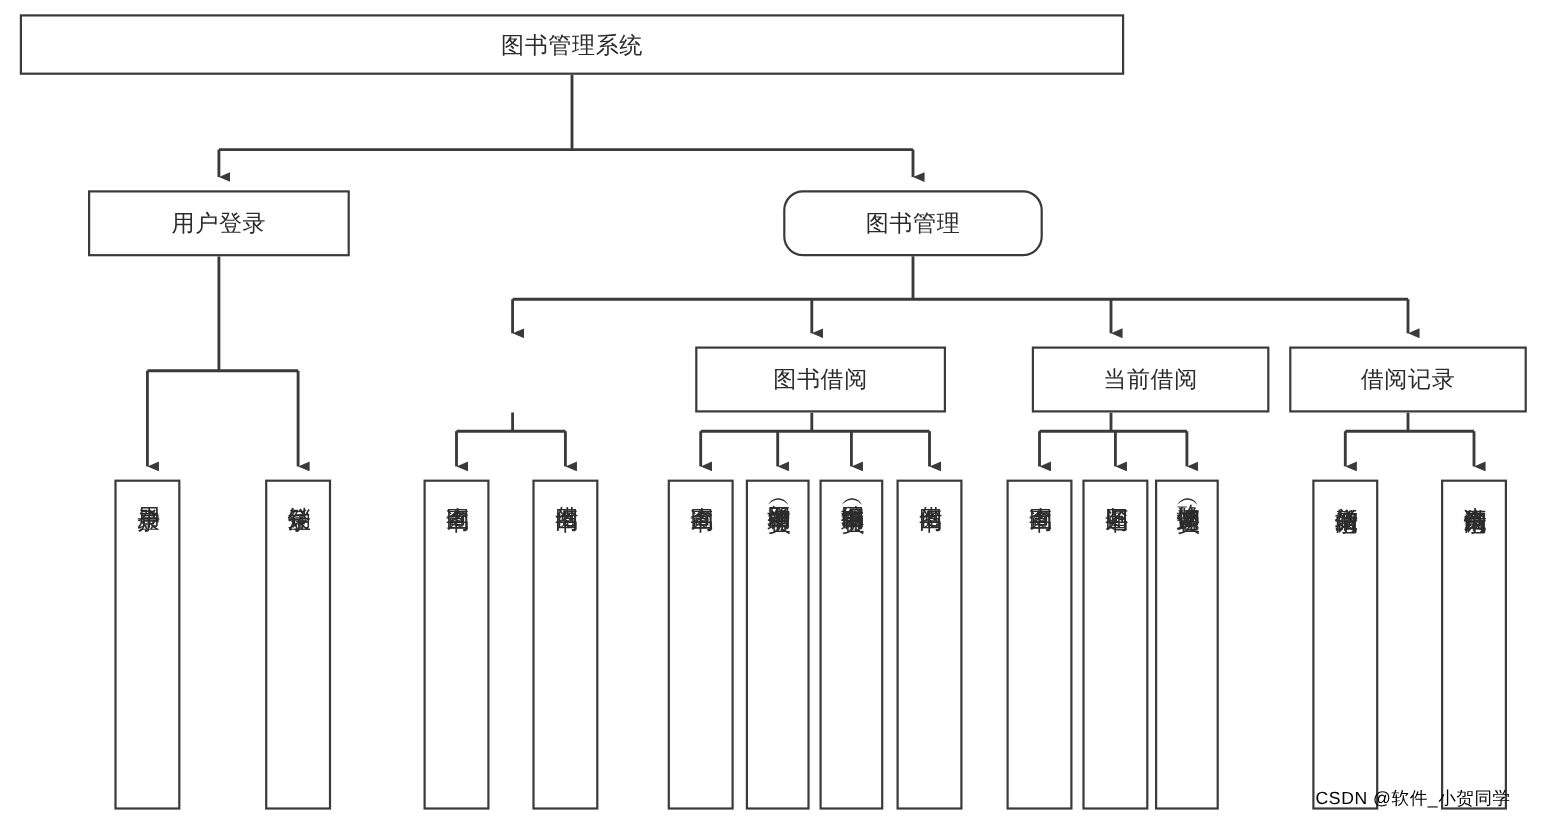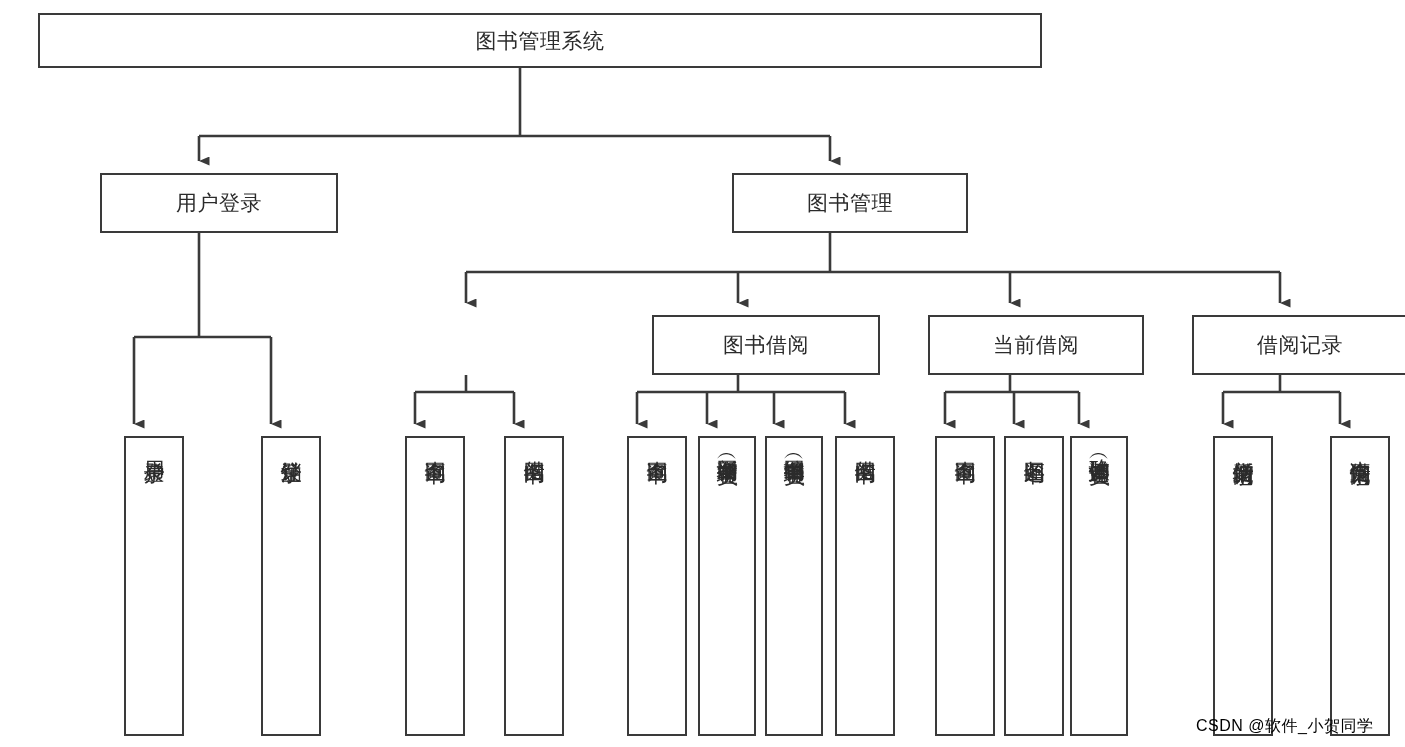--- a/index.html
+++ b/index.html
@@ -27,21 +27,20 @@
   }
   .node {
     position: absolute;
     box-sizing: border-box;
     background: #ffffff;
     border: 2px solid #b91c1c;
     display: flex;
     align-items: center;
     justify-content: center;
     color: #2b2b2b;
-    margin-left: 20px;
   }
   .node.horiz {
     font-size: 21px;
     letter-spacing: 0.5px;
   }
   .node.vert {
     writing-mode: vertical-rl;
     text-orientation: upright;
     font-size: 21px;
     justify-content: flex-start;
@@ -113,24 +112,24 @@
       <path d="M1280,375 L1280,392"></path>
       <path d="M1223,392 L1340,392"></path>
       <path d="M1223,392 L1223,424" marker-end="url(#arrowhead)"></path>
       <path d="M1340,392 L1340,424" marker-end="url(#arrowhead)"></path>
     </g>
   </svg>
 
   <div class="node horiz" style="left: 18px; top: 13px; width: 1004px; height: 55px; border-color: rgb(58, 58, 58); background: rgb(255, 255, 255); color: rgb(43, 43, 43);">图书管理系统</div>
 
   <div class="node horiz" style="left: 80px; top: 173px; width: 238px; height: 60px; border-color: rgb(58, 58, 58); background: rgb(255, 255, 255); color: rgb(43, 43, 43);">用户登录</div>
-  <div class="node horiz" style="left: 712px; top: 173px; width: 236px; height: 60px; border-color: rgb(58, 58, 58); background: rgb(255, 255, 255); color: rgb(43, 43, 43);">图书管理</div>
+  <div class="node horiz" style="left: 712px; top: 173px; width: 236px; height: 60px; border-color: rgb(58, 58, 58); background: rgb(255, 255, 255); color: rgb(43, 43, 43); border-radius: 18px;">图书管理</div>
 
   <div class="node horiz" style="left: 632px; top: 315px; width: 228px; height: 60px; border-color: rgb(58, 58, 58); background: rgb(255, 255, 255); color: rgb(43, 43, 43);">图书借阅</div>
-  <div class="node horiz" style="left: 908px; top: 315px; width: 216px; height: 60px; border-color: rgb(58, 58, 58); background: rgb(255, 255, 255); color: rgb(43, 43, 43);">当前借阅</div>
+  <div class="node horiz" style="left: 938px; top: 315px; width: 216px; height: 60px; border-color: rgb(58, 58, 58); background: rgb(255, 255, 255); color: rgb(43, 43, 43);">当前借阅</div>
   <div class="node horiz" style="left: 1172px; top: 315px; width: 216px; height: 60px; border-color: rgb(58, 58, 58); background: rgb(255, 255, 255); color: rgb(43, 43, 43);">借阅记录</div>
 
   <div class="node vert" style="left: 104px; top: 436px; width: 60px; height: 300px; border-color: rgb(58, 58, 58); background: rgb(255, 255, 255); color: rgb(43, 43, 43);">用户登录</div>
   <div class="node vert" style="left: 241px; top: 436px; width: 60px; height: 300px; border-color: rgb(58, 58, 58); background: rgb(255, 255, 255); color: rgb(43, 43, 43);">注销登录</div>
   <div class="node vert" style="left: 385px; top: 436px; width: 60px; height: 300px; border-color: rgb(58, 58, 58); background: rgb(255, 255, 255); color: rgb(43, 43, 43);">查询图书</div>
   <div class="node vert" style="left: 484px; top: 436px; width: 60px; height: 300px; border-color: rgb(58, 58, 58); background: rgb(255, 255, 255); color: rgb(43, 43, 43);">借阅图书</div>
   <div class="node vert" style="left: 607px; top: 436px; width: 60px; height: 300px; border-color: rgb(58, 58, 58); background: rgb(255, 255, 255); color: rgb(43, 43, 43);">查询图书</div>
   <div class="node vert topalign" style="left: 678px; top: 436px; width: 58px; height: 300px; border-color: rgb(58, 58, 58); background: rgb(255, 255, 255); color: rgb(43, 43, 43);">新增图书（管理员）</div>
   <div class="node vert topalign" style="left: 745px; top: 436px; width: 58px; height: 300px; border-color: rgb(58, 58, 58); background: rgb(255, 255, 255); color: rgb(43, 43, 43);">编辑图书（管理员）</div>
   <div class="node vert" style="left: 815px; top: 436px; width: 60px; height: 300px; border-color: rgb(58, 58, 58); background: rgb(255, 255, 255); color: rgb(43, 43, 43);">借阅图书</div>

